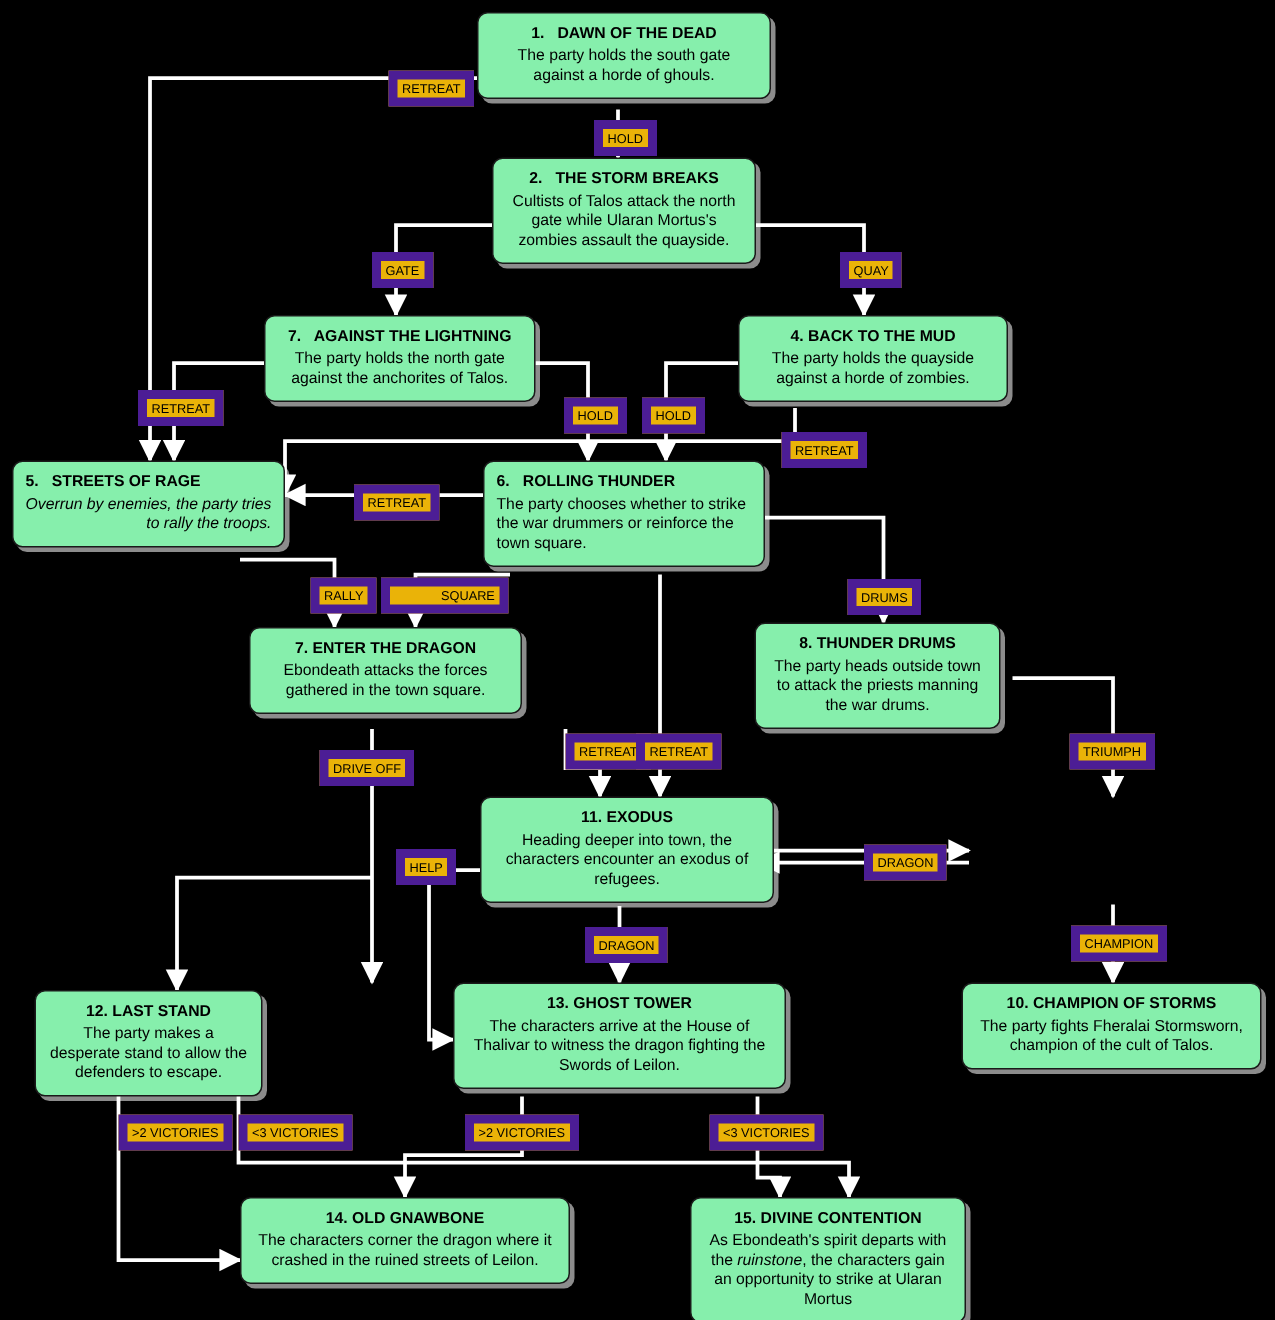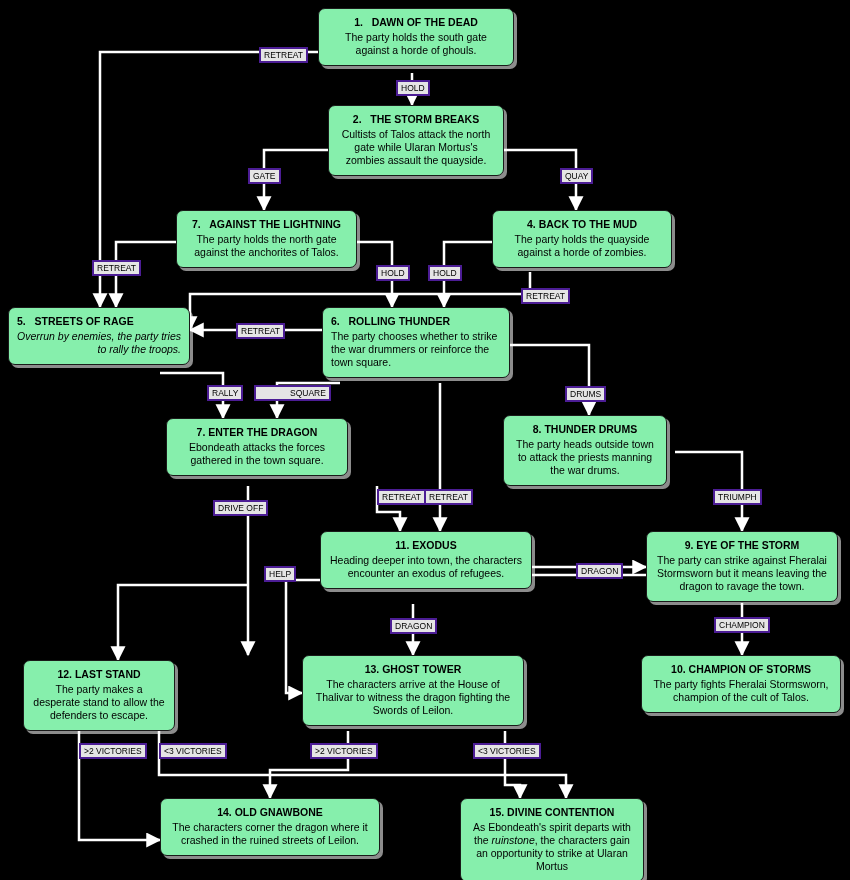--- a/index.html
+++ b/index.html
@@ -43,22 +43,22 @@
   }
   .node .body {
     font-size: 10.5px;
     line-height: 13px;
     font-weight: normal;
   }
   .node .body i { font-style: italic; }
   .label {
     position: absolute;
     box-sizing: border-box;
-    background: #e5e5e5;
-    border: 2px solid #4c1d95;
+    background: #eab308;
+    border: 6px solid #4c1d95;
     color: #000000;
     font-size: 8.5px;
     line-height: 10px;
     padding: 1px 3px 1px 3px;
     white-space: nowrap;
     text-align: center;
   }
 </style>
 </head>
 <body>
@@ -153,29 +153,25 @@
     <div class="body" style="text-align:left;">The party chooses whether to strike the war drummers or reinforce the town square.</div>
   </div>
   <div class="node" style="left:166px;top:418px;width:182px;">
     <div class="title">7. ENTER THE DRAGON</div>
     <div class="body">Ebondeath attacks the forces gathered in the town square.</div>
   </div>
   <div class="node" style="left:503px;top:415px;width:164px;">
     <div class="title">8. THUNDER DRUMS</div>
     <div class="body">The party heads outside town to attack the priests manning the war drums.</div>
   </div>
-  <div class="node" style="left:646px;top:531px;width:192px;">
-    <div class="title">9. EYE OF THE STORM</div>
-    <div class="body">The party can strike against Fheralai Stormsworn but it means leaving the dragon to ravage the town.</div>
-  </div>
   <div class="node" style="left:641px;top:655px;width:200px;">
     <div class="title">10. CHAMPION OF STORMS</div>
     <div class="body">The party fights Fheralai Stormsworn, champion of the cult of Talos.</div>
   </div>
-  <div class="node" style="left:320px;top:531px;width:212px;">
+  <div class="node" style="left:320px;top:531px;width:196px;">
     <div class="title">11. EXODUS</div>
     <div class="body">Heading deeper into town, the characters encounter an exodus of refugees.</div>
   </div>
   <div class="node" style="left:23px;top:660px;width:152px;">
     <div class="title">12. LAST STAND</div>
     <div class="body">The party makes a desperate stand to allow the defenders to escape.</div>
   </div>
   <div class="node" style="left:302px;top:655px;width:222px;">
     <div class="title">13. GHOST TOWER</div>
     <div class="body">The characters arrive at the House of Thalivar to witness the dragon fighting the Swords of Leilon.</div>

